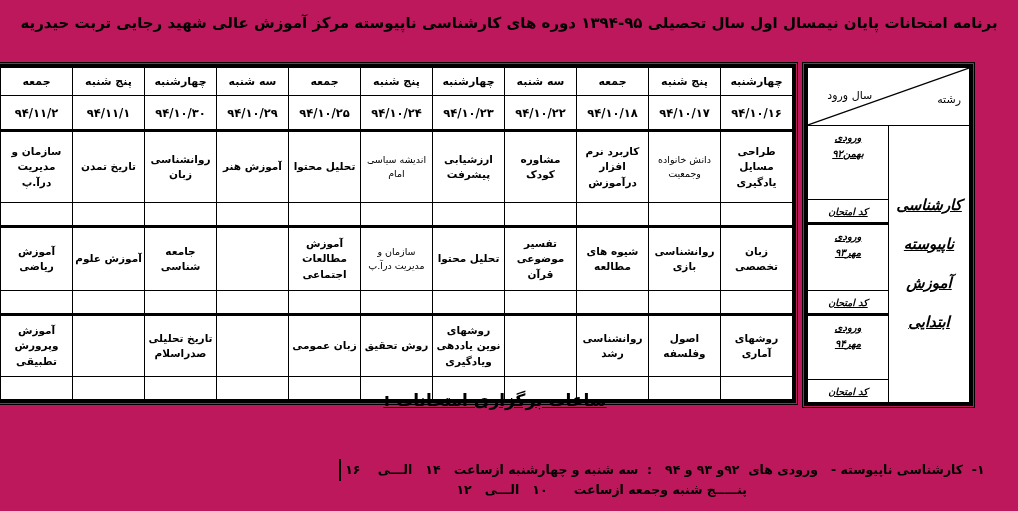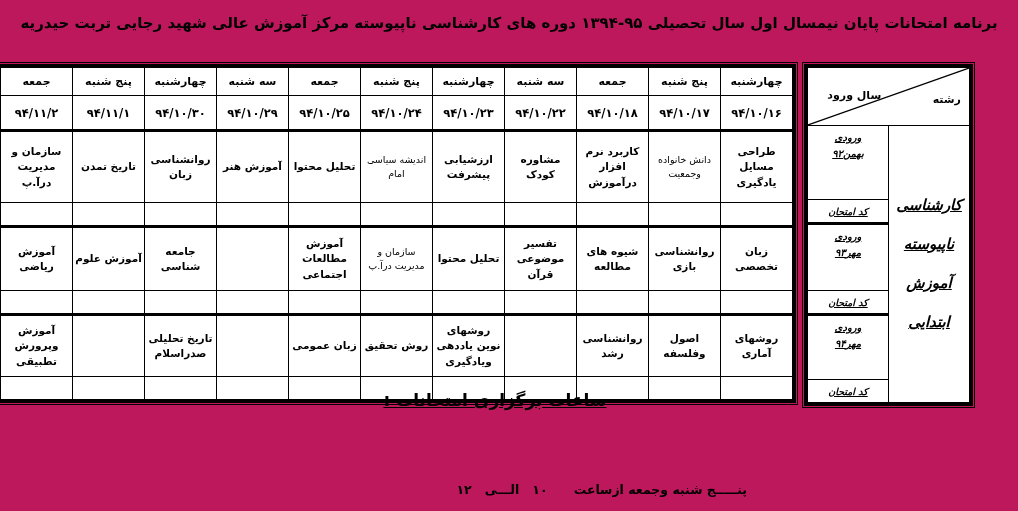--- a/index.html
+++ b/index.html
@@ -28,21 +28,21 @@
   }
   table{border-collapse:collapse;table-layout:fixed;direction:rtl;}
   td{border:1px solid #000;text-align:center;vertical-align:middle;
      padding:1px 2px;overflow:hidden;}
   
   .right-block table{width:163px;}
   .col-major{width:97px;}
   .col-entry{width:66px;}
   .corner{height:57px;position:relative;padding:0;}
   .corner svg{position:absolute;inset:0;width:100%;height:100%;}
-  .corner .lbl{position:absolute;font-size:11px;font-weight:bold;white-space:nowrap;text-align:right;}
+  .corner .lbl{position:absolute;font-size:11px;font-weight:normal;white-space:nowrap;text-align:right;}
   .lbl-year{left:12%;top:36%;}
   .lbl-field{right:5%;top:44%;}
   .major-cell{
     font-size:15px;font-weight:bold;font-style:italic;
     line-height:2.6;vertical-align:middle;
   }
   .major-cell span{display:block;text-decoration:underline;}
   .entry-cell{vertical-align:top;padding-top:4px;
     font-size:10px;font-weight:bold;font-style:italic;line-height:1.6;margin-left:36px;}
   .entry-cell span{display:block;text-decoration:underline;}
@@ -249,17 +249,20 @@
               <td></td>
             </tr>
           </tbody>
       </table>
     </div>
 
   </div>
 
   <div class="hours-heading">ساعات برگزاری امتحانات :</div>
 
+  <div class="hours-line line1">
+    <span>۱-  کارشناسی ناپیوسته -   ورودی های  ۹۲و ۹۳ و ۹۴   :  سه شنبه و چهارشنبه ازساعت   ۱۴   الـــی    ۱۶</span><span class="cursor-bar"></span>
+  </div>
 
   <div class="hours-line line2">پنـــــج شنبه وجمعه ازساعت      ۱۰   الـــی   ۱۲</div>
 
 
 </div>
 
 </body></html>

